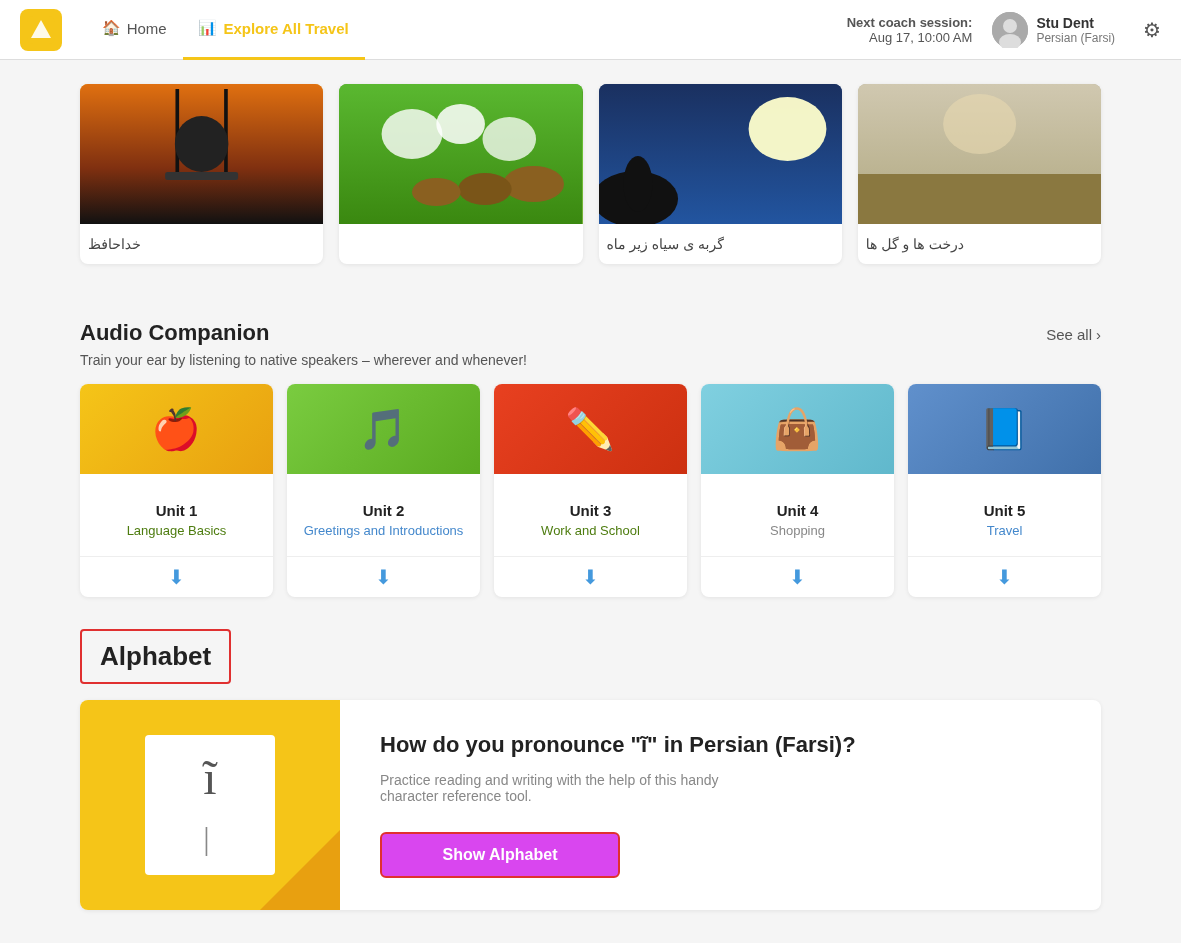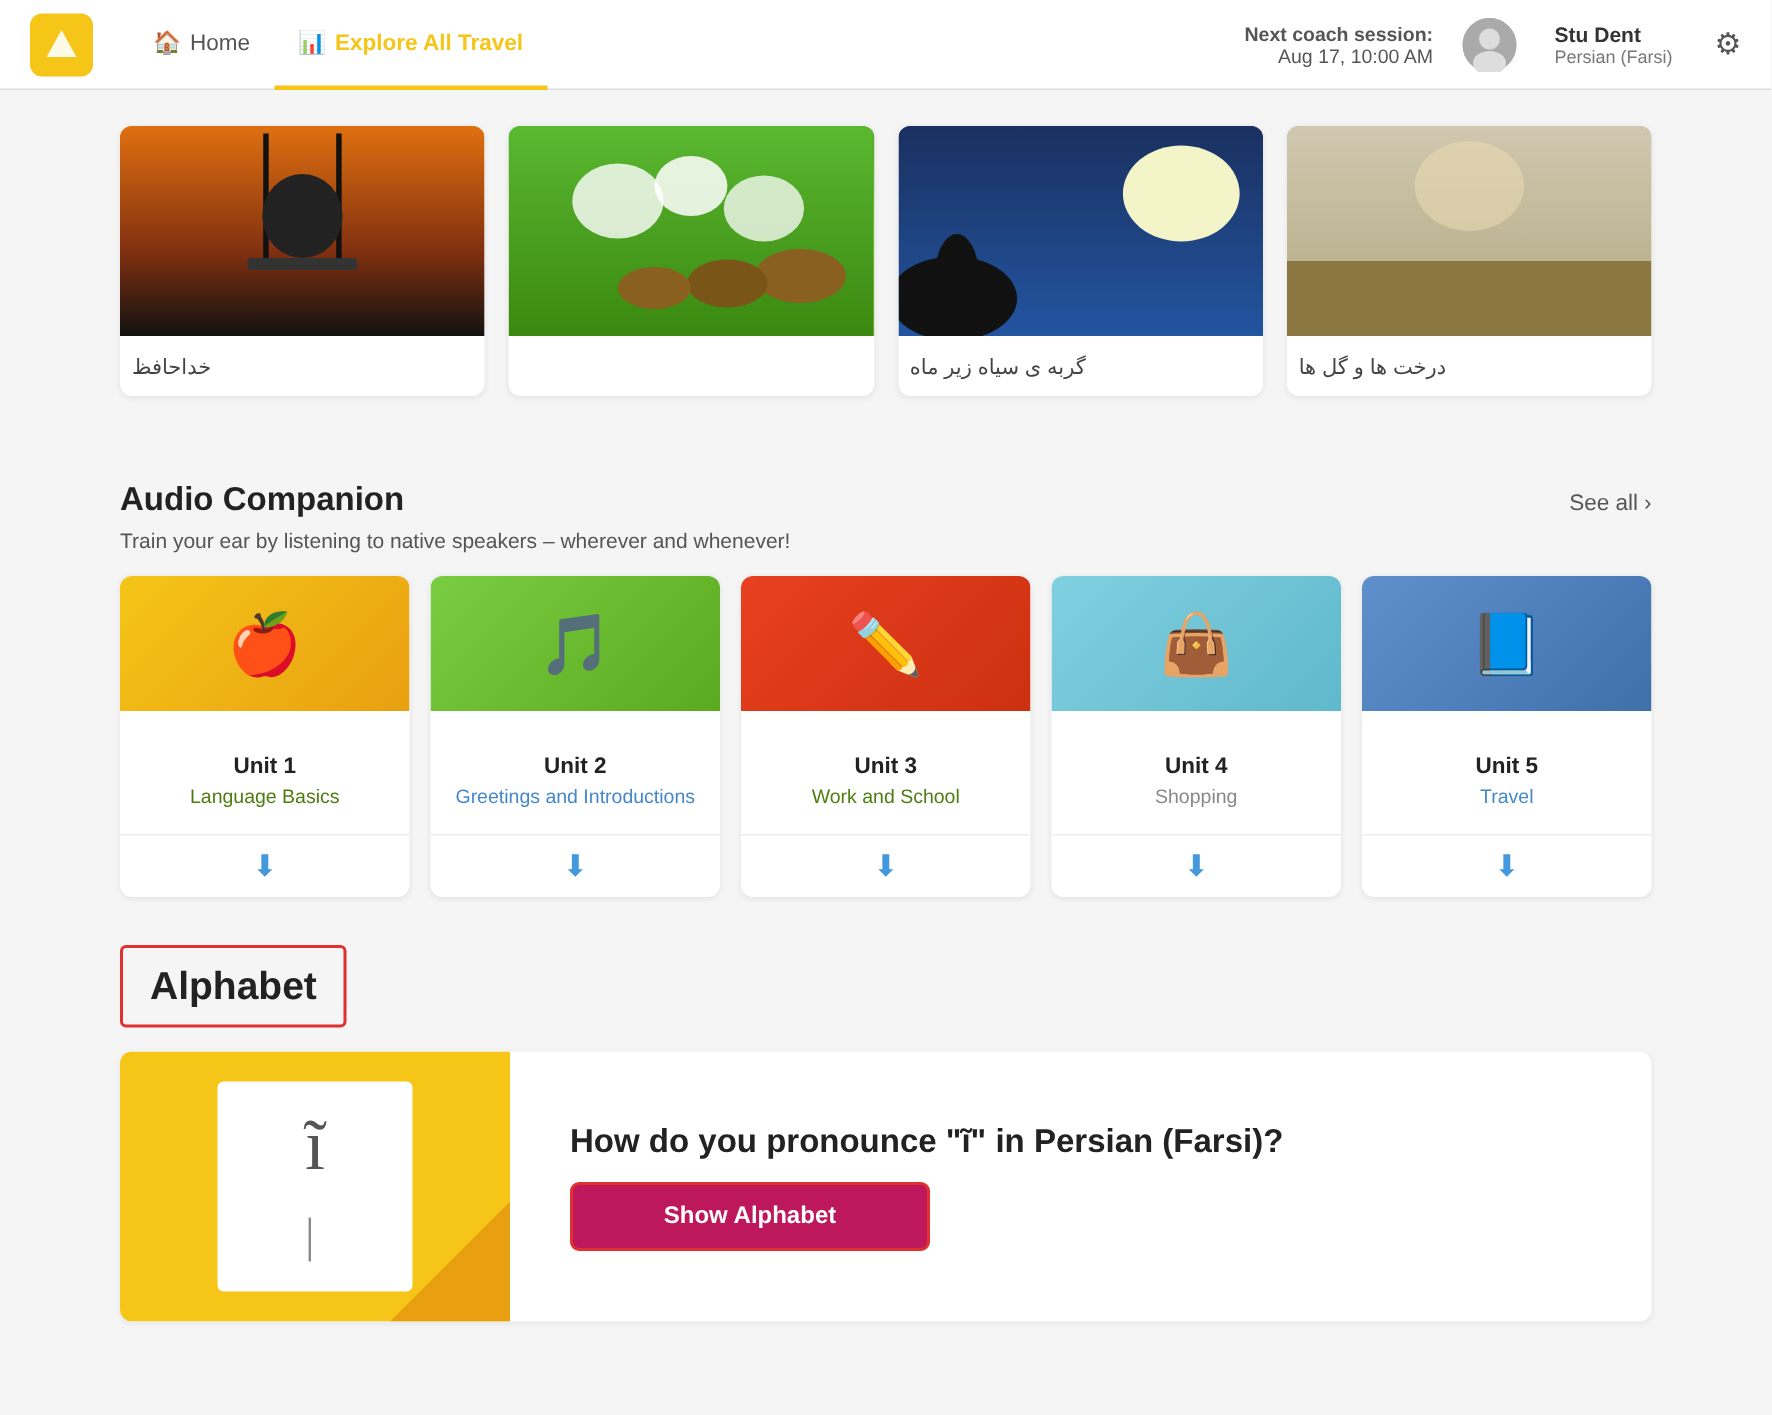--- a/index.html
+++ b/index.html
@@ -18,21 +18,21 @@
     }
     .nav-item {
       display: flex; align-items: center; gap: 6px; padding: 0 16px; height: 60px;
       font-size: 15px; color: #555; cursor: pointer; border-bottom: 3px solid transparent;
       text-decoration: none;
     }
     .nav-item.active { color: #f5c518; border-bottom-color: #f5c518; font-weight: 600; }
     .header-right { margin-left: auto; display: flex; align-items: center; gap: 20px; }
     .coach-session { text-align: right; font-size: 13px; color: #555; }
     .coach-session .label { font-weight: 600; }
-    .user-info { display: flex; align-items: center; gap: 25px; cursor: pointer; }
+    .user-info { display: flex; align-items: center; gap: 8px; cursor: pointer; }
     .avatar {
       width: 36px; height: 36px; border-radius: 50%; background: #aaa;
       display: flex; align-items: center; justify-content: center; color: #fff; font-size: 18px;
     }
     .user-name { font-size: 14px; font-weight: 600; color: #333; }
     .user-lang { font-size: 12px; color: #777; }
     .gear-icon { font-size: 20px; color: #555; cursor: pointer; margin-left: 8px; }
 
     
     .main { padding: 0 80px 40px 80px; background: #f5f5f5; }
@@ -117,21 +117,21 @@
       width: 0; height: 0;
       border-left: 80px solid transparent;
       border-bottom: 80px solid #e8a010;
     }
     .alphabet-content {
       padding: 32px 40px; display: flex; flex-direction: column; justify-content: center; gap: 8px;
     }
     .alphabet-question { font-size: 22px; font-weight: 700; color: #222; margin-bottom: 6px; }
     .alphabet-desc { font-size: 14px; color: #888; max-width: 380px; margin-bottom: 20px; }
     .show-alphabet-btn {
-      background: #be185d; color: #fff; border: 2.5px solid #e03030;
+      background: #d946ef; color: #fff; border: 2.5px solid #e03030;
       padding: 12px 40px; border-radius: 6px; font-size: 16px; font-weight: 600;
       cursor: pointer; display: inline-block; max-width: 240px; text-align: center;
     }
 
     .farsi-char { font-family: 'Segoe UI', Arial, sans-serif; }
   </style>
 </head>
 <body>
 
 <header class="header">
@@ -338,18 +338,19 @@
       <div class="alphabet-visual">
         <div class="alphabet-visual-inner">
           <span class="farsi-char" style="font-size:48px; color:#555; font-family: serif;">
             ĩ<br><span style="font-size:32px; color:#888;">|</span>
           </span>
         </div>
         <div class="alphabet-triangle"></div>
       </div>
       <div class="alphabet-content">
         <div class="alphabet-question">How do you pronounce "ĩ" in Persian (Farsi)?</div>
+        <div class="alphabet-desc">Practice reading and writing with the help of this handy character reference tool.</div>
         <button class="show-alphabet-btn">Show Alphabet</button>
       </div>
     </div>
   </div>
 
 </div>
 
 </body></html>

